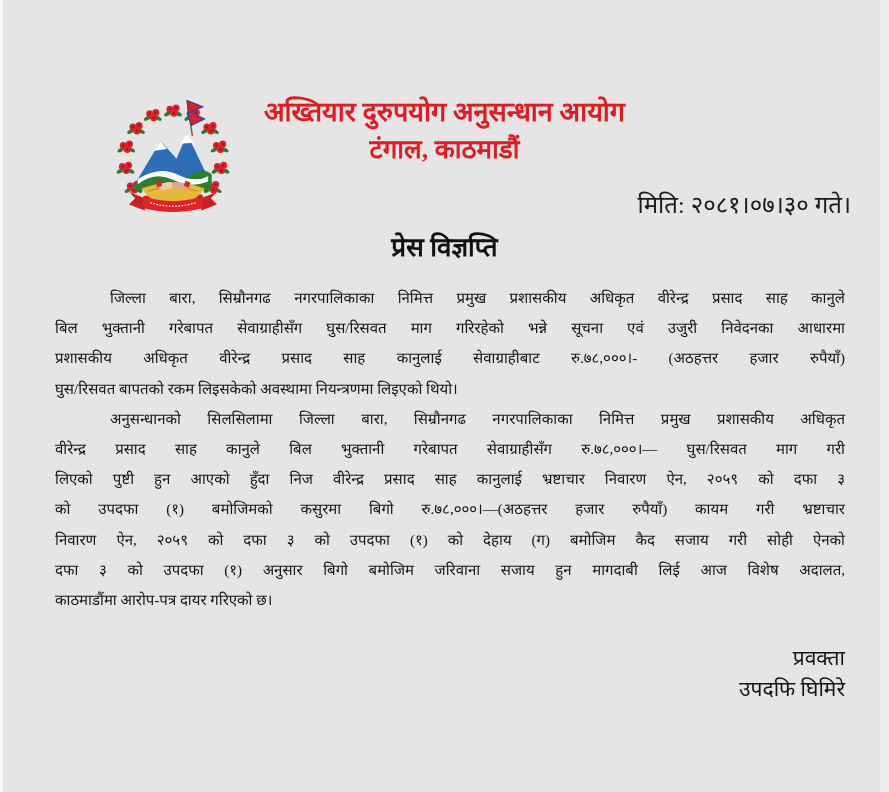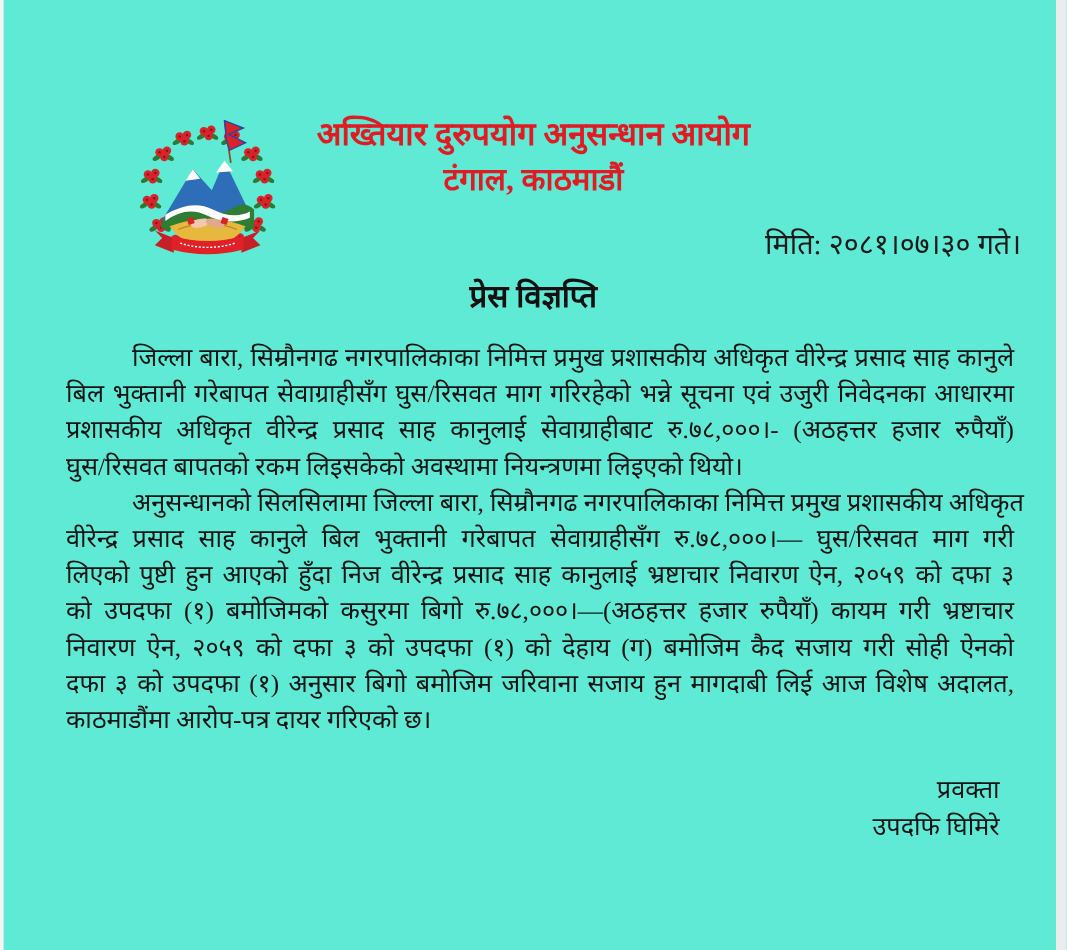--- a/index.html
+++ b/index.html
@@ -1,21 +1,21 @@
 <!DOCTYPE html>
 <html><head>
 <meta charset="utf-8">
 <style>
   * { margin:0; padding:0; box-sizing:border-box; }
   html,body { background:#ffffff; }
   .page {
     position:relative;
     width:889px; height:792px;
     margin:0 auto;
-    background:#5eead4;
+    background:#e5e5e5;
     overflow:hidden;
     color:#161616;
     font-family:"Liberation Serif", serif;
   }
   .edge-right {
     position:absolute; top:0; right:0;
     width:9px; height:100%;
     background:#ececec;
   }
   .edge-left {
@@ -68,40 +68,40 @@
     line-height:30px;
     font-weight:bold;
     color:#111111;
   }
   .subject-text {
     border-bottom:2px solid #111111;
     padding-bottom:2px;
   }
   .body-text {
     margin:18px 44px 0 55px;
-    font-size:21px;
+    font-size:15px;
     line-height:30.2px;
     color:#141414;
   }
   .line {
     display:block;
     text-align:justify;
     text-align-last:justify;
     white-space:nowrap;
   }
   .line.lastline {
     text-align-last:left;
     white-space:normal;
   }
   .line.firstline {
     text-indent:55px;
   }
   .signature {
     margin-top:28px;
-    padding-right:56px;
+    padding-right:44px;
     text-align:right;
     font-size:21px;
     line-height:31px;
     color:#141414;
   }
 </style>
 </head>
 <body>
 
 <div class="page">

